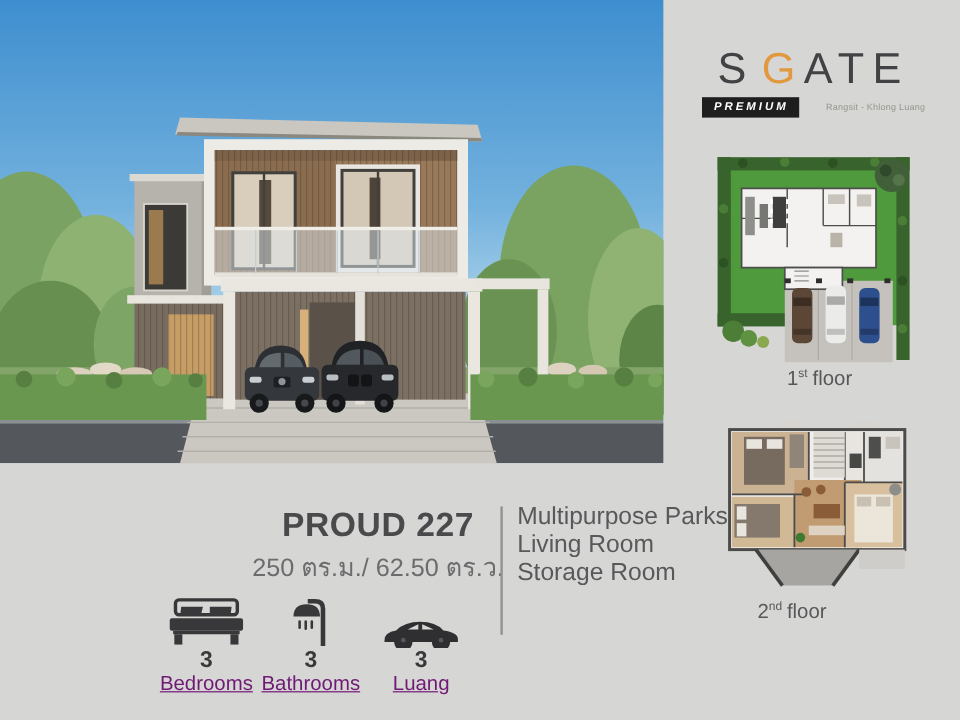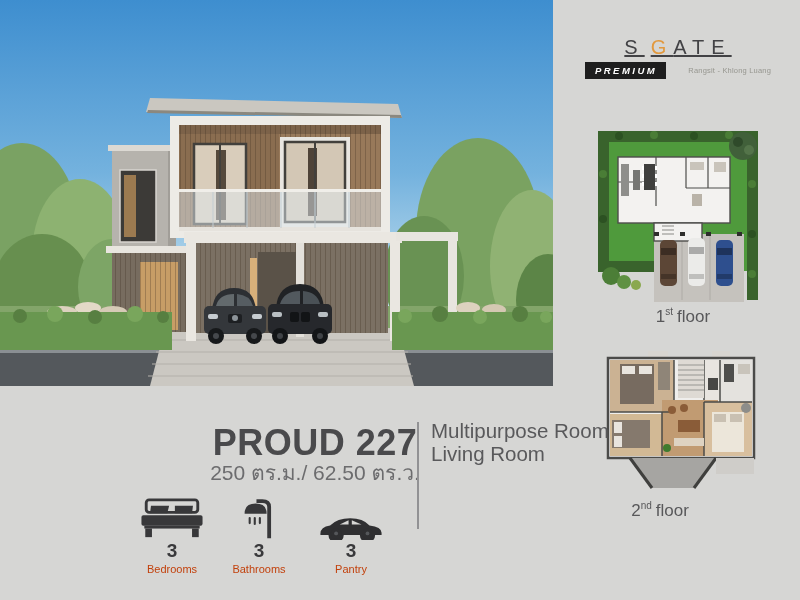--- a/index.html
+++ b/index.html
@@ -10,51 +10,51 @@
     font-family:"Liberation Sans", sans-serif;
     color:#4a4a4c;
   }
   .photo {
     position:absolute; left:0; top:0; width:553px; height:386px;
   }
   .photo svg { display:block; width:100%; height:100%; }
 
   
   .logo { position:absolute; left:596px; top:36px; width:164px; text-align:center; }
-  .logo-brand { font-size:20px; font-weight:500; letter-spacing:7px; color:#424245; white-space:nowrap;text-decoration:underline; }
+  .logo-brand { font-size:36px; font-weight:500; letter-spacing:7px; color:#424245; white-space:nowrap; }
   .logo-brand .g { color:#e2993e; margin-left:6px; }
   .logo-sub { display:flex; align-items:center; justify-content:center; gap:22px; margin-top:3px; }
   .badge { background:#1e1e1e; color:#ffffff; font-style:italic; font-weight:bold;
            font-size:9.5px; letter-spacing:2.5px; padding:3px 9px 3px 10px; }
   .loc { font-size:7.5px; color:#96968f; letter-spacing:0.2px; white-space:nowrap;text-align:center; }
 
   
   .plan1 { position:absolute; left:594px; top:124px; width:178px; height:178px; }
   .plan2 { position:absolute; left:596px; top:348px; width:172px; height:146px; }
   .plan1 svg, .plan2 svg { display:block; width:100%; height:100%; }
   .plan-label { position:absolute; text-align:center; font-size:17px; color:#58585a; }
   .plan-label sup { font-size:10px; }
   .plan-label .word { margin-left:4px; }
   .plan-label-1 { left:594px; top:306px; width:178px;text-align:center; }
   .plan-label-2 { left:577px; top:500px; width:166px; }
 
   
   .model-name { position:absolute; left:180px; top:422px; width:270px; text-align:center;
-                font-size:36px; font-weight:bold; color:#4a4a4c; letter-spacing:0.5px; }
+                font-size:28px; font-weight:bold; color:#4a4a4c; letter-spacing:0.5px; }
   .model-area { position:absolute; left:150px; top:456px; width:330px; text-align:center;
                 font-size:21px; color:#6c6c6e; }
 
   
   .feat { position:absolute; top:500px; text-align:center; }
   .feat-1 { left:128px; width:88px; }
   .feat-2 { left:216px; width:86px; }
   .feat-3 { left:306px; width:90px; }
   .feat-icon { height:40px; display:flex; align-items:flex-end; justify-content:center; }
   .feat-count { font-size:19px; font-weight:bold; color:#39393b; margin-top:2px; line-height:18px; }
-  .feat-label { font-size:11px; color:#c2410c; line-height:19px; }
+  .feat-label { font-size:17px; color:#701a75; line-height:19px;text-decoration:underline; }
 
   
   .divider { position:absolute; left:417px; top:422px; width:2px; height:107px; background:#929294; }
   .extra { position:absolute; left:431px; top:419px; font-size:20.5px; color:#59595b; line-height:23px; }
 </style>
 </head>
 <body>
 
 <div class="photo">
 <svg viewBox="0 0 553 386" preserveAspectRatio="none">
@@ -378,20 +378,21 @@
       <path d="M3 23Q3 15 15 13Q24 4 40 4Q56 4 64 13Q79 15 79 22V25H71A9.5 9.5 0 0 1 52 25H32A9.5 9.5 0 0 1 13 25H3Z" fill="#2f2f31"></path>
       <path d="M27 12L38 6.5V12Z" fill="#d6d6d4"></path>
       <path d="M42 6.5L54 12H42Z" fill="#d6d6d4"></path>
       <circle cx="22.5" cy="23" r="6.5" fill="#2f2f31"></circle>
         <circle cx="22.5" cy="23" r="2.4" fill="#55575a"></circle>
       <circle cx="61.5" cy="23" r="6.5" fill="#2f2f31"></circle>
         <circle cx="61.5" cy="23" r="2.4" fill="#55575a"></circle>
     </svg>
   </div>
   <div class="feat-count">3</div>
-  <div class="feat-label">Pantry</div>
+  <div class="feat-label">Luang</div>
 </div>
 
 <div class="divider"></div>
 <div class="extra">
-  <div>Multipurpose Room</div>
+  <div>Multipurpose Parks</div>
   <div>Living Room</div>
+  <div>Storage Room</div>
 </div>
 
 </body></html>

